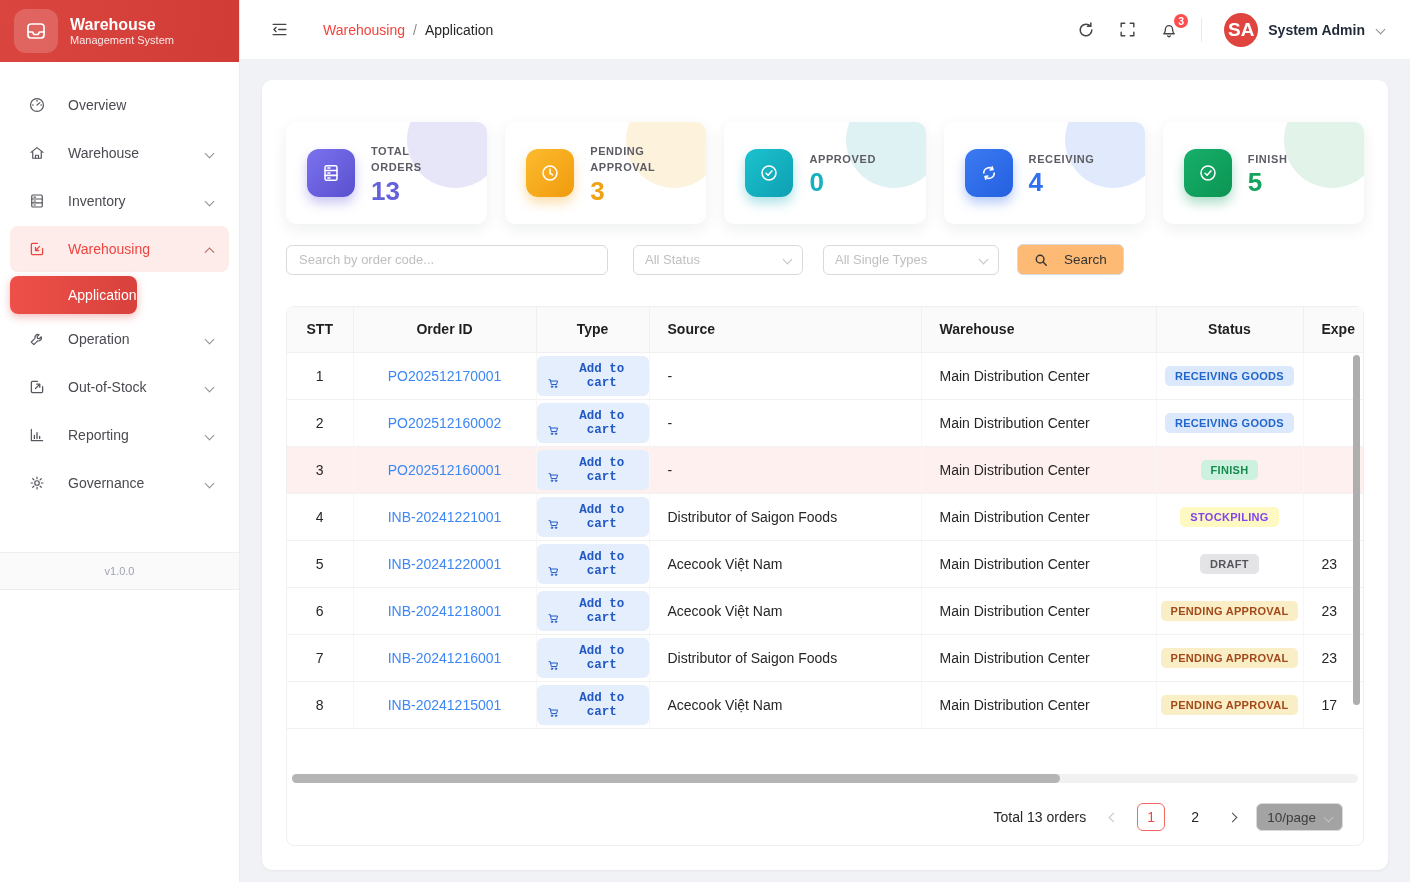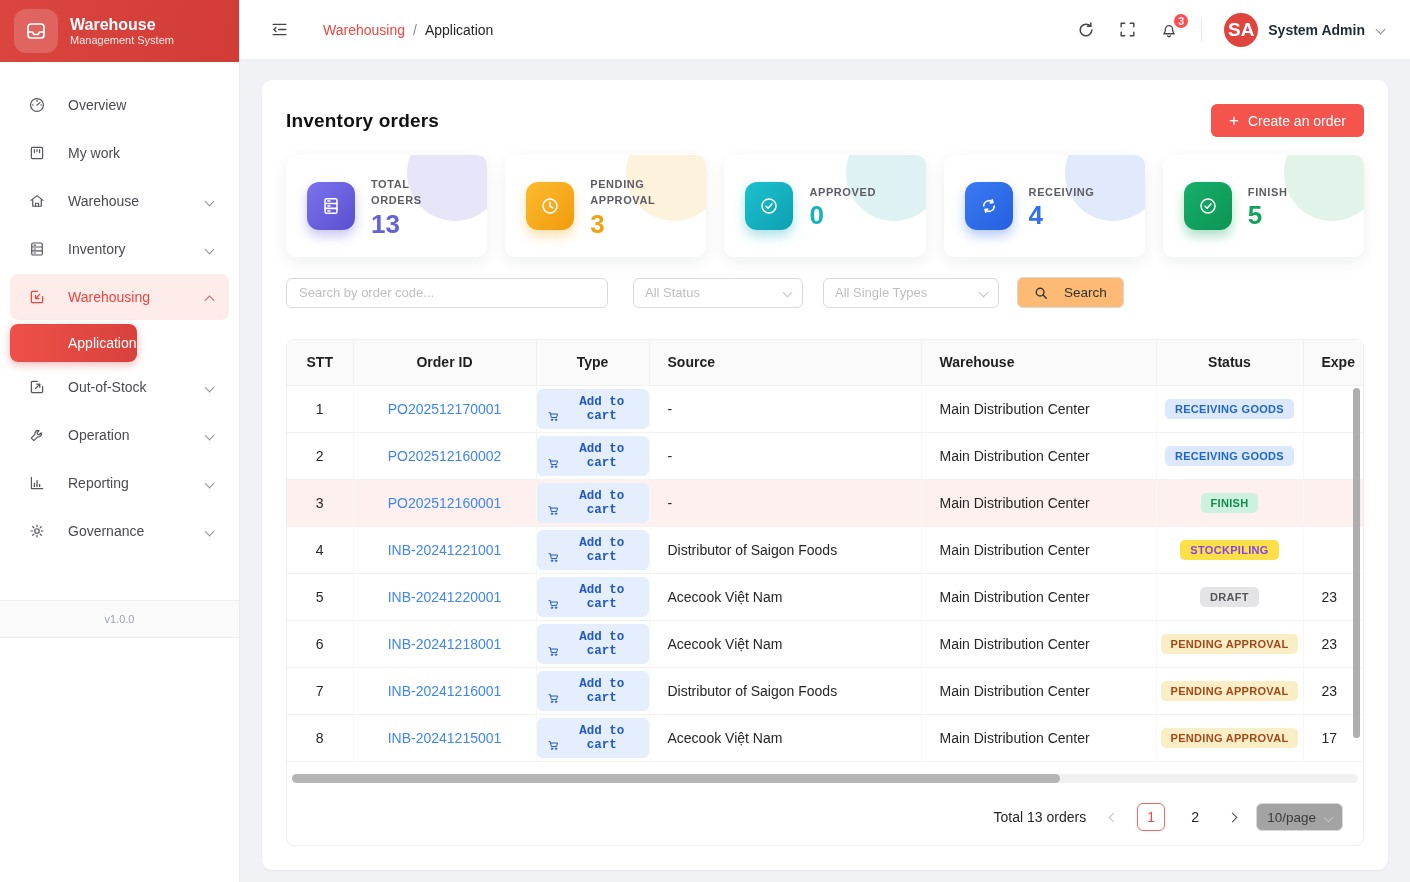--- a/index.html
+++ b/index.html
@@ -96,21 +96,21 @@
   .c-type,.th-type { text-align:center; }
   .c-src,.th-src,.c-wh,.th-wh { text-align:left; padding-left:18px; }
   .c-st,.th-st { text-align:center; }
   .c-exp,.th-exp { text-align:left; padding-left:18px; white-space:nowrap; }
   tr.hl td { background:#fdf0ee; }
   .oid-link { color:#3d87f5; text-decoration:none; cursor:pointer; }
   .cart-btn { display:inline-flex; align-items:flex-end; gap:7px; background:#e4eefc; color:#2158c3; border:none; border-radius:6px; padding:6px 11px; font-size:12.5px; font-weight:bold; font-family:Liberation Mono, monospace; cursor:pointer; }
   .badge { display:inline-block; padding:4px 10px; border-radius:5px; font-size:11px; font-weight:bold; letter-spacing:.3px; white-space:nowrap; }
   .badge[data-variant="receiving"] { background:#dce8fb; color:#2166c9; }
   .badge[data-variant="finish"] { background:#ccf2df; color:#168a4f; }
-  .badge[data-variant="stockpiling"] { background:#fde047; color:#8344ee; }
+  .badge[data-variant="stockpiling"] { background:#fef9c3; color:#8344ee; }
   .badge[data-variant="draft"] { background:#e4e4e7; color:#55555c; }
   .badge[data-variant="pending"] { background:#faeec6; color:#a2491a; }
   .vscroll-thumb { position:absolute; right:3px; top:48px; width:7px; height:350px; border-radius:4px; background:#aeaeae; }
   .hscroll-track { position:absolute; left:5px; right:5px; bottom:6px; height:9px; border-radius:5px; background:#f1f1f1; }
   .hscroll-thumb { width:72%; height:9px; border-radius:5px; background:#b5b5b5; }
 
   
   .pager { height:56px; display:flex; align-items:center; justify-content:flex-end; gap:16px; padding-right:20px; }
   .pager-total { font-size:14px; color:#262626; margin-right:4px; }
   .pg-arrow { background:none; border:none; cursor:pointer; display:flex; align-items:center; padding:4px; }
@@ -145,29 +145,20 @@
             <circle cx="12" cy="12" r="8.6"></circle>
             <path d="M12 12l3.8-3.2"></path>
             <path d="M6.5 12h.01M12 6.5h.01M17.5 12h.01" stroke-width="2.2"></path>
           </svg>
       </span>
       <span class="nlabel">Overview</span>
     </div>
     <div class="nav-item">
       <span class="nicon">
         <svg width="18" height="18" viewBox="0 0 24 24" fill="none" stroke="currentColor" stroke-width="1.6" stroke-linecap="round" stroke-linejoin="round">
-            <rect x="4.5" y="4.5" width="15" height="15" rx="1.5"></rect>
-            <path d="M8.5 7.5v4M12 7.5v2.5M15.5 7.5v4"></path>
-          </svg>
-      </span>
-      <span class="nlabel">My work</span>
-    </div>
-    <div class="nav-item">
-      <span class="nicon">
-        <svg width="18" height="18" viewBox="0 0 24 24" fill="none" stroke="currentColor" stroke-width="1.6" stroke-linecap="round" stroke-linejoin="round">
             <path d="M4 11.2 12 4.8l8 6.4"></path>
             <path d="M6.3 10.2V19h11.4v-8.8"></path>
             <path d="M10 19v-4h4v4"></path>
           </svg>
       </span>
       <span class="nlabel">Warehouse</span>
       <span class="chev"></span>
     </div>
     <div class="nav-item">
       <span class="nicon">
@@ -185,35 +176,35 @@
             <path d="M12.5 4.5H6A1.5 1.5 0 0 0 4.5 6v12A1.5 1.5 0 0 0 6 19.5h12a1.5 1.5 0 0 0 1.5-1.5v-6.5"></path>
             <path d="M15.5 8.5l-5.5 5.5M10 9.8v4.2h4.2"></path>
           </svg>
       </span>
       <span class="nlabel">Warehousing</span>
       <span class="chev up"></span>
     </div>
     <button class="submenu-btn">Application</button>
     <div class="nav-item">
       <span class="nicon">
+        <svg width="18" height="18" viewBox="0 0 24 24" fill="none" stroke="currentColor" stroke-width="1.6" stroke-linecap="round" stroke-linejoin="round">
+            <path d="M14.8 6.2a4.2 4.2 0 0 0-5.5 5L4.4 16l3.4 3.4 4.9-4.9a4.2 4.2 0 0 0 5-5.5l-2.7 2.7-2.3-.6-.6-2.3z"></path>
+          </svg>
+      </span>
+      <span class="nlabel">Operation</span>
+      <span class="chev"></span>
+    </div>
+    <div class="nav-item">
+      <span class="nicon">
         <svg width="18" height="18" viewBox="0 0 24 24" fill="none" stroke="currentColor" stroke-width="1.7" stroke-linecap="round" stroke-linejoin="round">
             <path d="M12.5 4.5H6A1.5 1.5 0 0 0 4.5 6v12A1.5 1.5 0 0 0 6 19.5h12a1.5 1.5 0 0 0 1.5-1.5v-6.5"></path>
             <path d="M10 14l5.5-5.5M15.7 12.4V8.3h-4.1"></path>
           </svg>
       </span>
       <span class="nlabel">Out-of-Stock</span>
-      <span class="chev"></span>
-    </div>
-    <div class="nav-item">
-      <span class="nicon">
-        <svg width="18" height="18" viewBox="0 0 24 24" fill="none" stroke="currentColor" stroke-width="1.6" stroke-linecap="round" stroke-linejoin="round">
-            <path d="M14.8 6.2a4.2 4.2 0 0 0-5.5 5L4.4 16l3.4 3.4 4.9-4.9a4.2 4.2 0 0 0 5-5.5l-2.7 2.7-2.3-.6-.6-2.3z"></path>
-          </svg>
-      </span>
-      <span class="nlabel">Operation</span>
       <span class="chev"></span>
     </div>
     <div class="nav-item">
       <span class="nicon">
         <svg width="18" height="18" viewBox="0 0 24 24" fill="none" stroke="currentColor" stroke-width="1.6" stroke-linecap="round">
             <path d="M4.5 4.5v15h15"></path>
             <path d="M8.5 16.5v-4M12 16.5V9M15.5 16.5v-2.5" stroke-width="1.8"></path>
           </svg>
       </span>
       <span class="nlabel">Reporting</span>
@@ -275,27 +266,20 @@
         <span class="avatar">SA</span>
         <span class="user-name">System Admin</span>
         <span class="chev"></span>
       </div>
     </div>
   </header>
 
   <div class="content">
     <div class="panel">
 
-      <div class="panel-head">
-        <h1 class="page-title">Inventory orders</h1>
-        <button class="create-btn">
-          <span class="plus">+</span>
-          <span>Create an order</span>
-        </button>
-      </div>
 
       <div class="stats">
         <div class="stat-card s0">
           <div class="decor"></div>
           <div class="stat-icon">
             <svg width="22" height="22" viewBox="0 0 24 24" fill="none" stroke="currentColor" stroke-width="1.7" stroke-linecap="round">
                 <rect x="5.5" y="4" width="13" height="16" rx="1.8"></rect>
                 <path d="M5.5 9.3h13M5.5 14.6h13M8.6 6.6h2.2M8.6 12h2.2M8.6 17.4h2.2"></path>
               </svg>
           </div>

